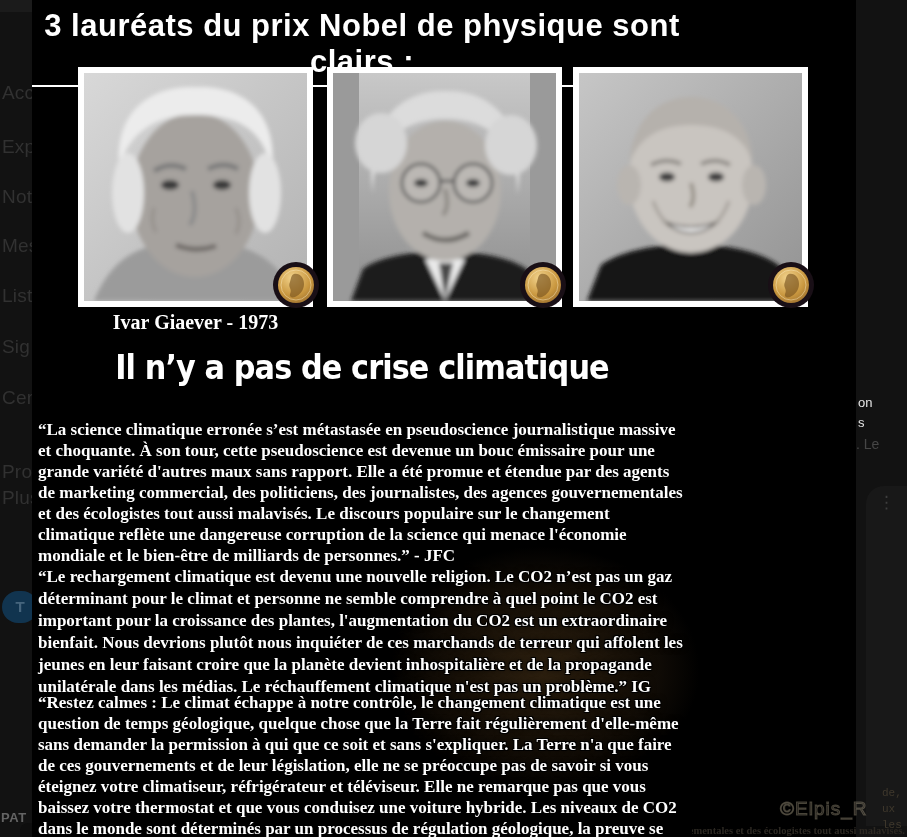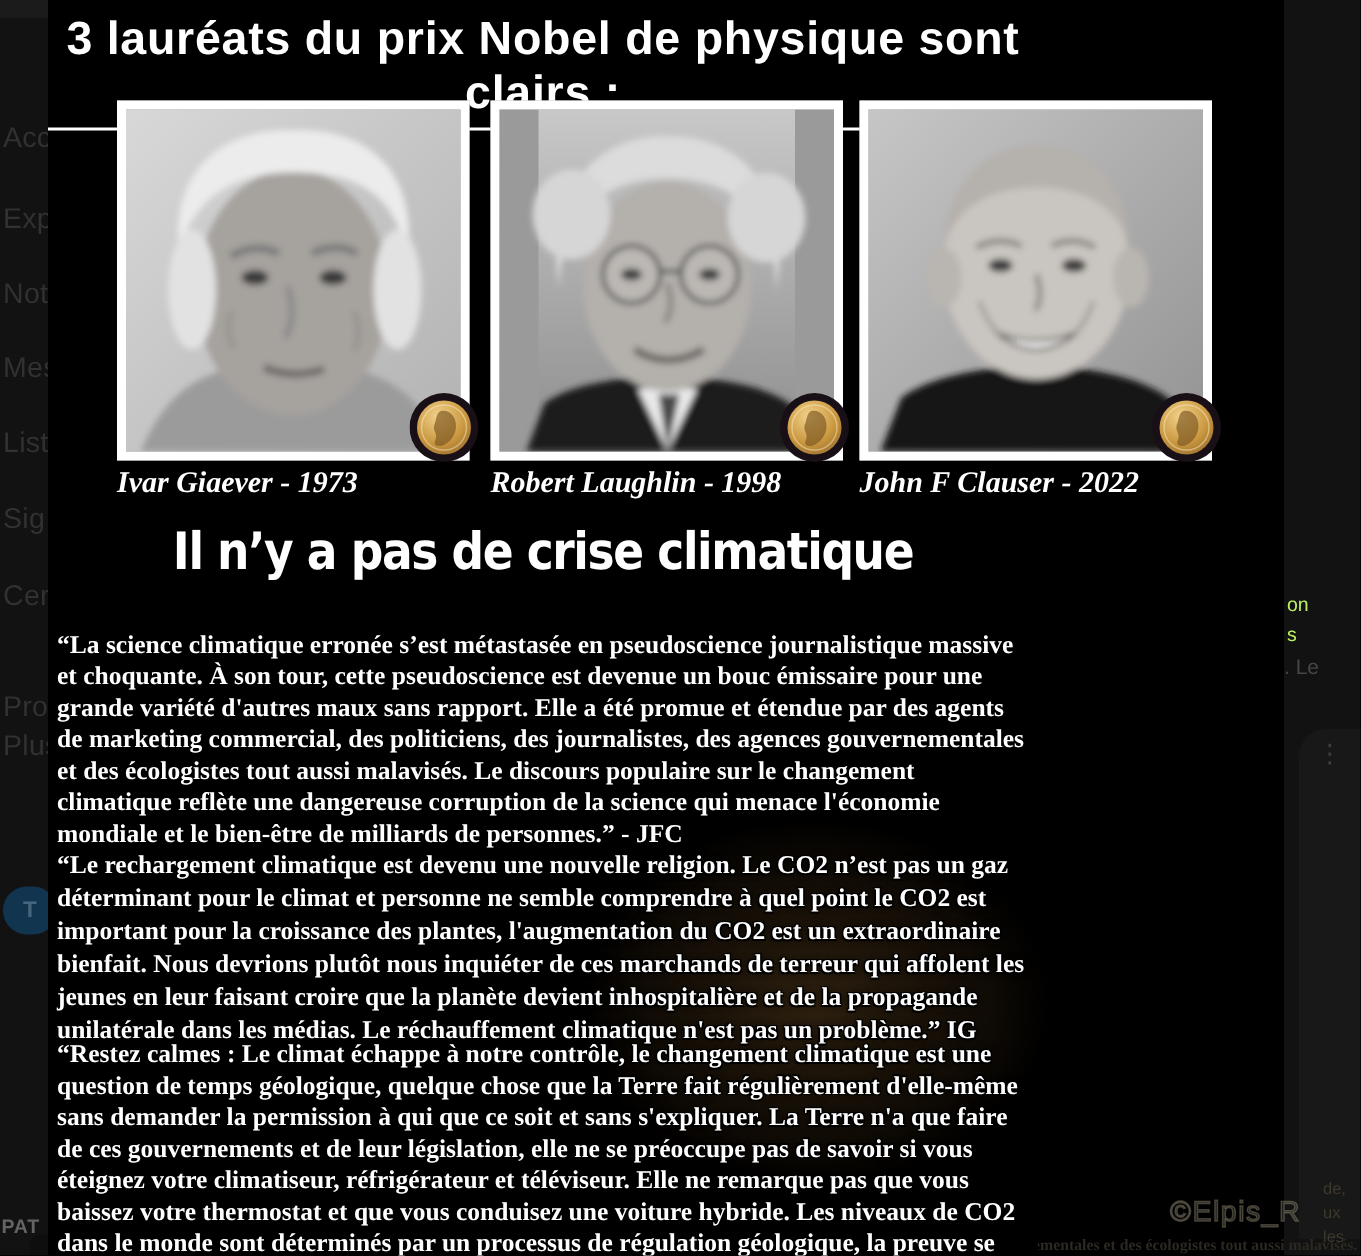--- a/index.html
+++ b/index.html
@@ -10,51 +10,51 @@
   .strip{position:absolute;top:0;height:837px;background:#121212;overflow:hidden;}
   #left-strip{left:0;width:56px;}
   #right-strip{left:856px;width:51px;}
   .sb-item{position:absolute;left:2px;width:40px;color:#313131;font-size:19px;
            white-space:nowrap;letter-spacing:.2px;}
   #tweet-btn{position:absolute;left:2px;top:591px;width:36px;height:32px;
              background:#11344f;border-radius:16px;color:rgba(210,230,245,.28);
              font-size:15px;font-weight:bold;text-align:center;line-height:32px;}
   #user-frag{position:absolute;left:1px;top:810px;color:#646464;font-weight:bold;
              font-size:13px;letter-spacing:.5px;}
-  .r-frag{position:absolute;color:#bef264;font-size:13px;white-space:nowrap;}
+  .r-frag{position:absolute;color:#e5e5e5;font-size:13px;white-space:nowrap;}
   #bg-card{position:absolute;left:866px;top:486px;width:41px;height:340px;
            background:#181818;border-radius:18px 0 0 0;}
   #more-icon{position:absolute;left:878px;top:492px;color:#3e3e3e;font-size:17px;}
   #bottom-bar{position:absolute;left:20px;top:823px;width:500px;height:14px;
               background:#0e0e0e;border-radius:8px 8px 0 0;}
   #bottom-dots{position:absolute;left:293px;top:814px;color:#4c4c4c;
                font-weight:bold;font-size:16px;letter-spacing:2px;}
   #bottom-text{position:absolute;left:540px;top:825px;width:366px;overflow:hidden;
                white-space:nowrap;color:#2c2822;font-size:10.5px;
                font-family:"Liberation Serif",serif;font-weight:bold;}
   .br-frag{position:absolute;left:882px;color:#3f382c;font-size:11px;
-           font-family:Liberation Sans, sans-serif;}
+           font-family:Liberation Mono, monospace;}
   #corner-rect{position:absolute;left:0;top:0;width:37px;height:12px;background:#1b1b1b;}
 
   
   #meme{position:absolute;left:32px;top:0;width:660px;height:837px;background:#000;}
   #meme-title{position:absolute;top:8px;left:0;width:100%;text-align:center;
               color:#fff;font-size:31px;font-weight:bold;letter-spacing:.5px;}
   #meme-title span{display:inline-block;border-bottom:2px solid #fff;padding:0 6px 5px 6px;}
 
   .frame{position:absolute;top:67px;width:235px;height:240px;background:#9a9a9a;
          border:6px solid #fff;box-sizing:border-box;}
   .frame svg{display:block;width:100%;height:100%;}
   #frame-1{left:46px;} #frame-2{left:295px;} #frame-3{left:541px;}
 
   .medal{position:absolute;top:262px;width:46px;height:46px;}
   #medal-1{left:241px;} #medal-2{left:488px;} #medal-3{left:736px;}
 
-  .caption{position:absolute;top:311px;width:235px;color:#fff;
-           font-family:"Liberation Serif",serif;font-weight:bold;font-size:20px;font-style:italic;}
+  .caption{position:absolute;top:311px;width:235px;text-align:center;color:#fff;
+           font-family:"Liberation Serif",serif;font-weight:bold;font-size:20px;}
   #cap-1{left:46px;} #cap-2{left:295px;} #cap-3{left:541px;}
 
   #headline{position:absolute;top:348px;left:0;width:100%;text-align:center;
             color:#fff;font-family:"DejaVu Sans",sans-serif;font-weight:800;
             font-size:33px;letter-spacing:-1px;transform:scale(.92,1.04);}
 
   #medal-glow{position:absolute;left:300px;top:505px;width:420px;height:330px;
               border-radius:50%;
               background:radial-gradient(closest-side,rgba(133,94,45,.34),
                          rgba(100,70,35,.16) 55%,rgba(0,0,0,0) 75%);}
@@ -220,22 +220,20 @@
     <path d="M21 12c6-1 10 4 10 10s-4 11-9 13c-3 1-6 0-5-3 1-2 1-4 0-6-1-2-1-4 0-6 1-3 1-7 4-8z" fill="#7a5520" opacity="0.65"></path>
   </svg>
   <svg class="medal" id="medal-3" viewBox="0 0 46 46">
     <circle cx="23" cy="23" r="23" fill="#190f16"></circle>
     <circle cx="23" cy="23" r="18" fill="url(#gold1)"></circle>
     <circle cx="23" cy="23" r="15" fill="none" stroke="rgba(255,240,200,0.45)" stroke-width="1"></circle>
     <path d="M21 12c6-1 10 4 10 10s-4 11-9 13c-3 1-6 0-5-3 1-2 1-4 0-6-1-2-1-4 0-6 1-3 1-7 4-8z" fill="#7a5520" opacity="0.65"></path>
   </svg>
 
   <div class="caption" id="cap-1">Ivar Giaever - 1973</div>
-  <div class="caption" id="cap-2">Robert Laughlin - 1998</div>
-  <div class="caption" id="cap-3">John F Clauser - 2022</div>
 
   <div id="headline">Il n’y a pas de crise climatique</div>
 
   <div id="medal-glow"></div>
 
   <p class="quote" id="quote-1">“La science climatique erronée s’est métastasée en pseudoscience journalistique massive et choquante. À son tour, cette pseudoscience est devenue un bouc émissaire pour une grande variété d'autres maux sans rapport. Elle a été promue et étendue par des agents de marketing commercial, des politiciens, des journalistes, des agences gouvernementales et des écologistes tout aussi malavisés. Le discours populaire sur le changement climatique reflète une dangereuse corruption de la science qui menace l'économie mondiale et le bien-être de milliards de personnes.” - JFC</p>
   <p class="quote" id="quote-2">“Le rechargement climatique est devenu une nouvelle religion. Le CO2 n’est pas un gaz déterminant pour le climat et personne ne semble comprendre à quel point le CO2 est important pour la croissance des plantes, l'augmentation du CO2 est un extraordinaire bienfait. Nous devrions plutôt nous inquiéter de ces marchands de terreur qui affolent les jeunes en leur faisant croire que la planète devient inhospitalière et de la propagande unilatérale dans les médias. Le réchauffement climatique n'est pas un problème.” IG</p>
   <p class="quote" id="quote-3">“Restez calmes : Le climat échappe à notre contrôle, le changement climatique est une question de temps géologique, quelque chose que la Terre fait régulièrement d'elle-même sans demander la permission à qui que ce soit et sans s'expliquer. La Terre n'a que faire de ces gouvernements et de leur législation, elle ne se préoccupe pas de savoir si vous éteignez votre climatiseur, réfrigérateur et téléviseur. Elle ne remarque pas que vous baissez votre thermostat et que vous conduisez une voiture hybride. Les niveaux de CO2 dans le monde sont déterminés par un processus de régulation géologique, la preuve se trouve dans les roches de la Terre.” RL</p>
 
   <span id="watermark">©Elpis_R</span>

